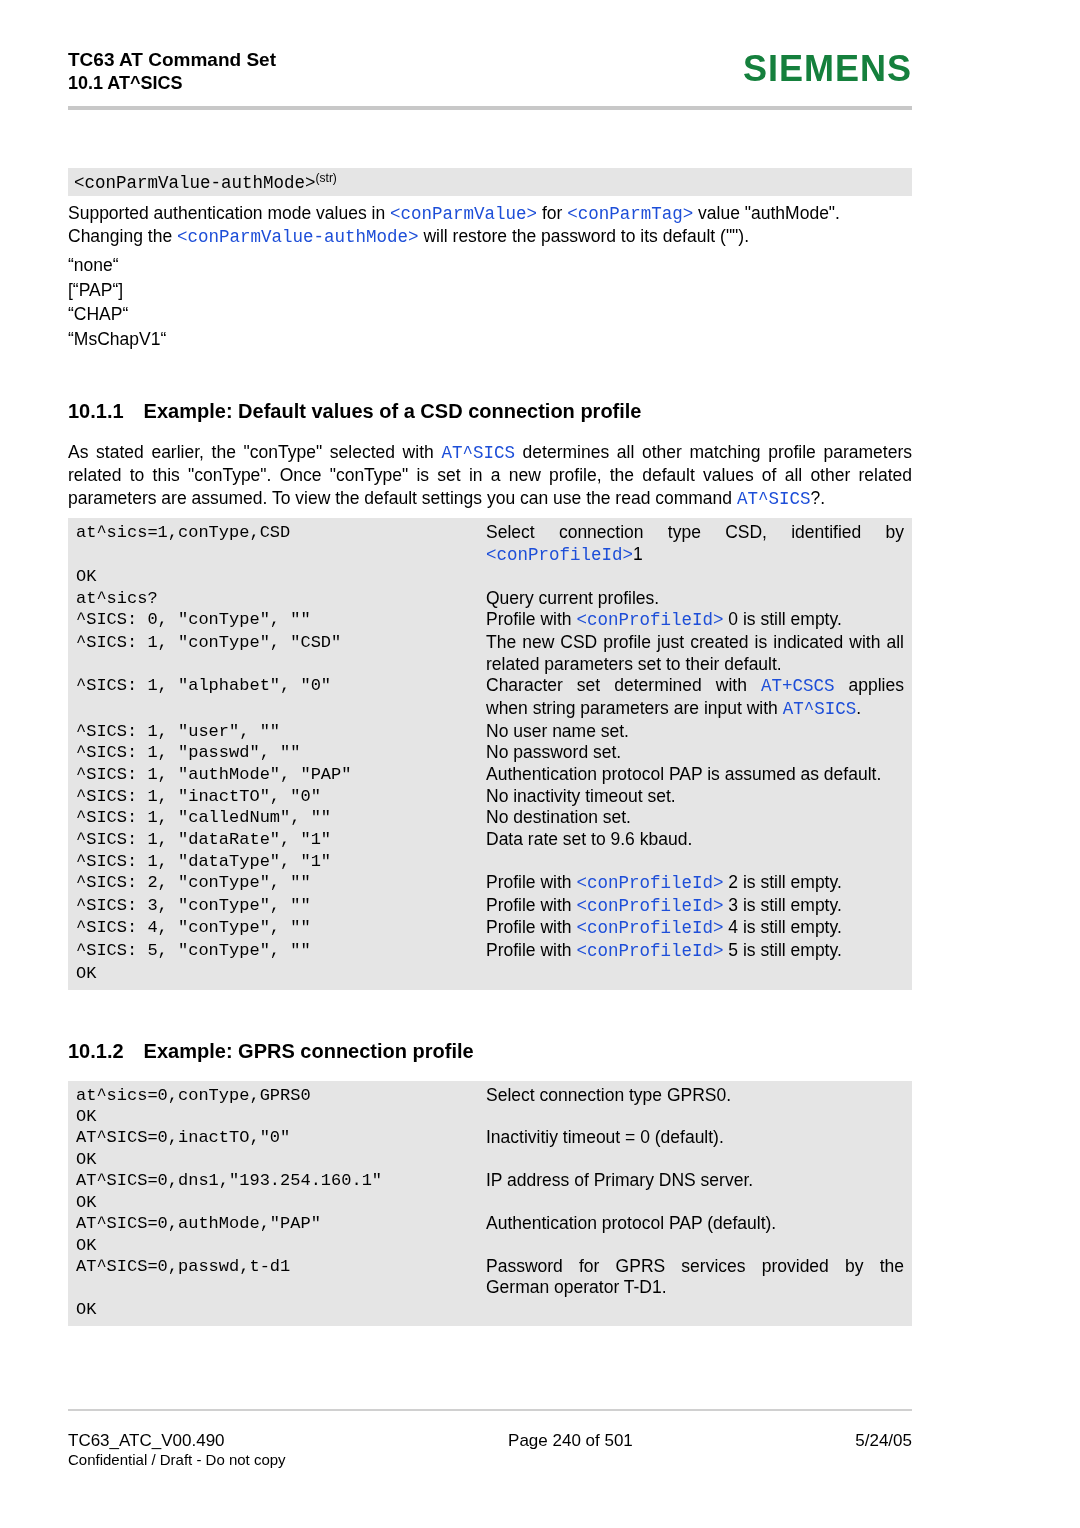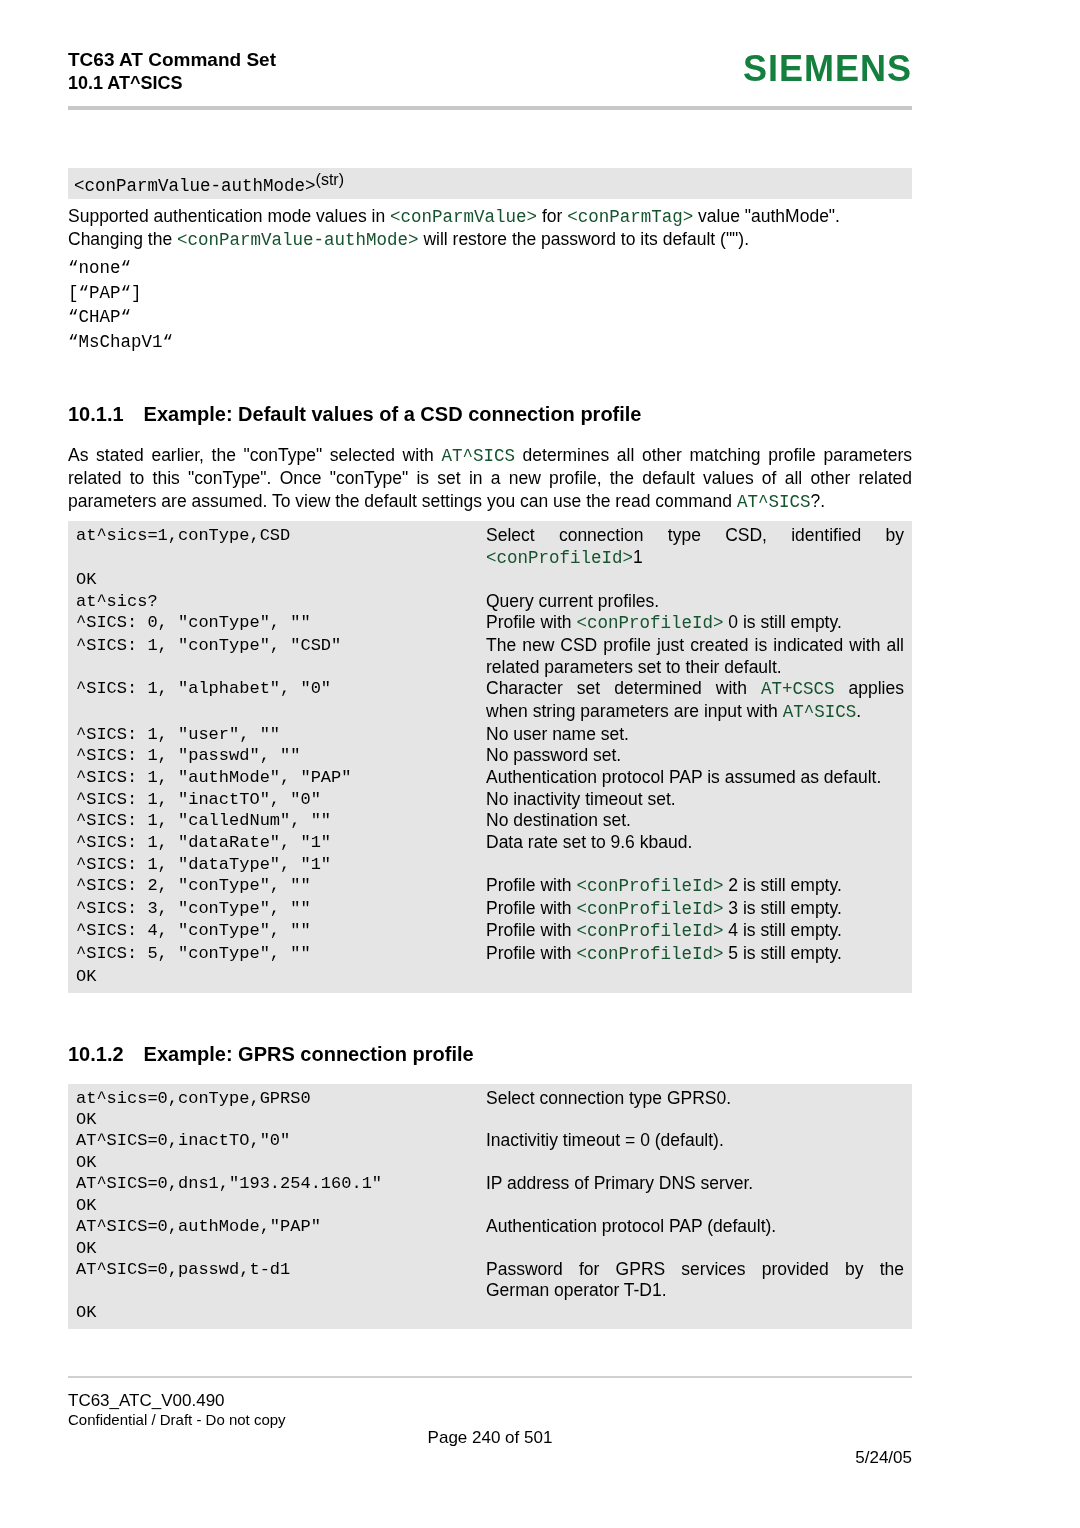--- a/index.html
+++ b/index.html
@@ -46,24 +46,24 @@
   .content {
     flex: 1 1 auto;
     padding-top: 58px;
   }
   .param-block {
     background: #e5e5e5;
     padding: 3px 6px 2px 6px;
     margin: 0;
   }
   .mono { font-family: "Courier New", Courier, monospace; font-size: 17.5px; }
-  .sup { font-size: 16px; vertical-align: super; }
+  .sup { font-size: 12px; vertical-align: super; }
   .body-text { font-size: 17.5px; line-height: 1.28; margin: 6px 0 6px 0; text-align: left; }
-  .blue { color: #14532d; }
-  .val-list { font-size: 17.5px; line-height: 1.28; font-family: Liberation Mono, monospace; }
+  .blue { color: #1d4ed8; }
+  .val-list { font-size: 17.5px; line-height: 1.28; }
   .val-list div { margin: 2px 0; }
   .h3 {
     font-size: 20px;
     font-weight: bold;
     margin: 50px 0 18px 0;
   }
   .h3-num { display: inline-block; margin-right: 20px; }
   .code-table {
     background: #e5e5e5;
     font-size: 17.5px;
@@ -91,22 +91,21 @@
   }
   .footer-rule {
     height: 2px;
     background: #d0d0d0;
     margin-top: 24px;
   }
   .footer {
     display: flex;
     justify-content: space-between;
     font-size: 17px;
-    padding-top: 13px;
-    flex-direction: column;
+    padding-top: 20px;
   }
   .footer-l { text-align: left; }
   .footer-c { text-align: center; }
   .footer-r { text-align: right; }
   .conf { font-size: 15px; }
 </style>
 </head>
 <body>
 
 <div class="page">

